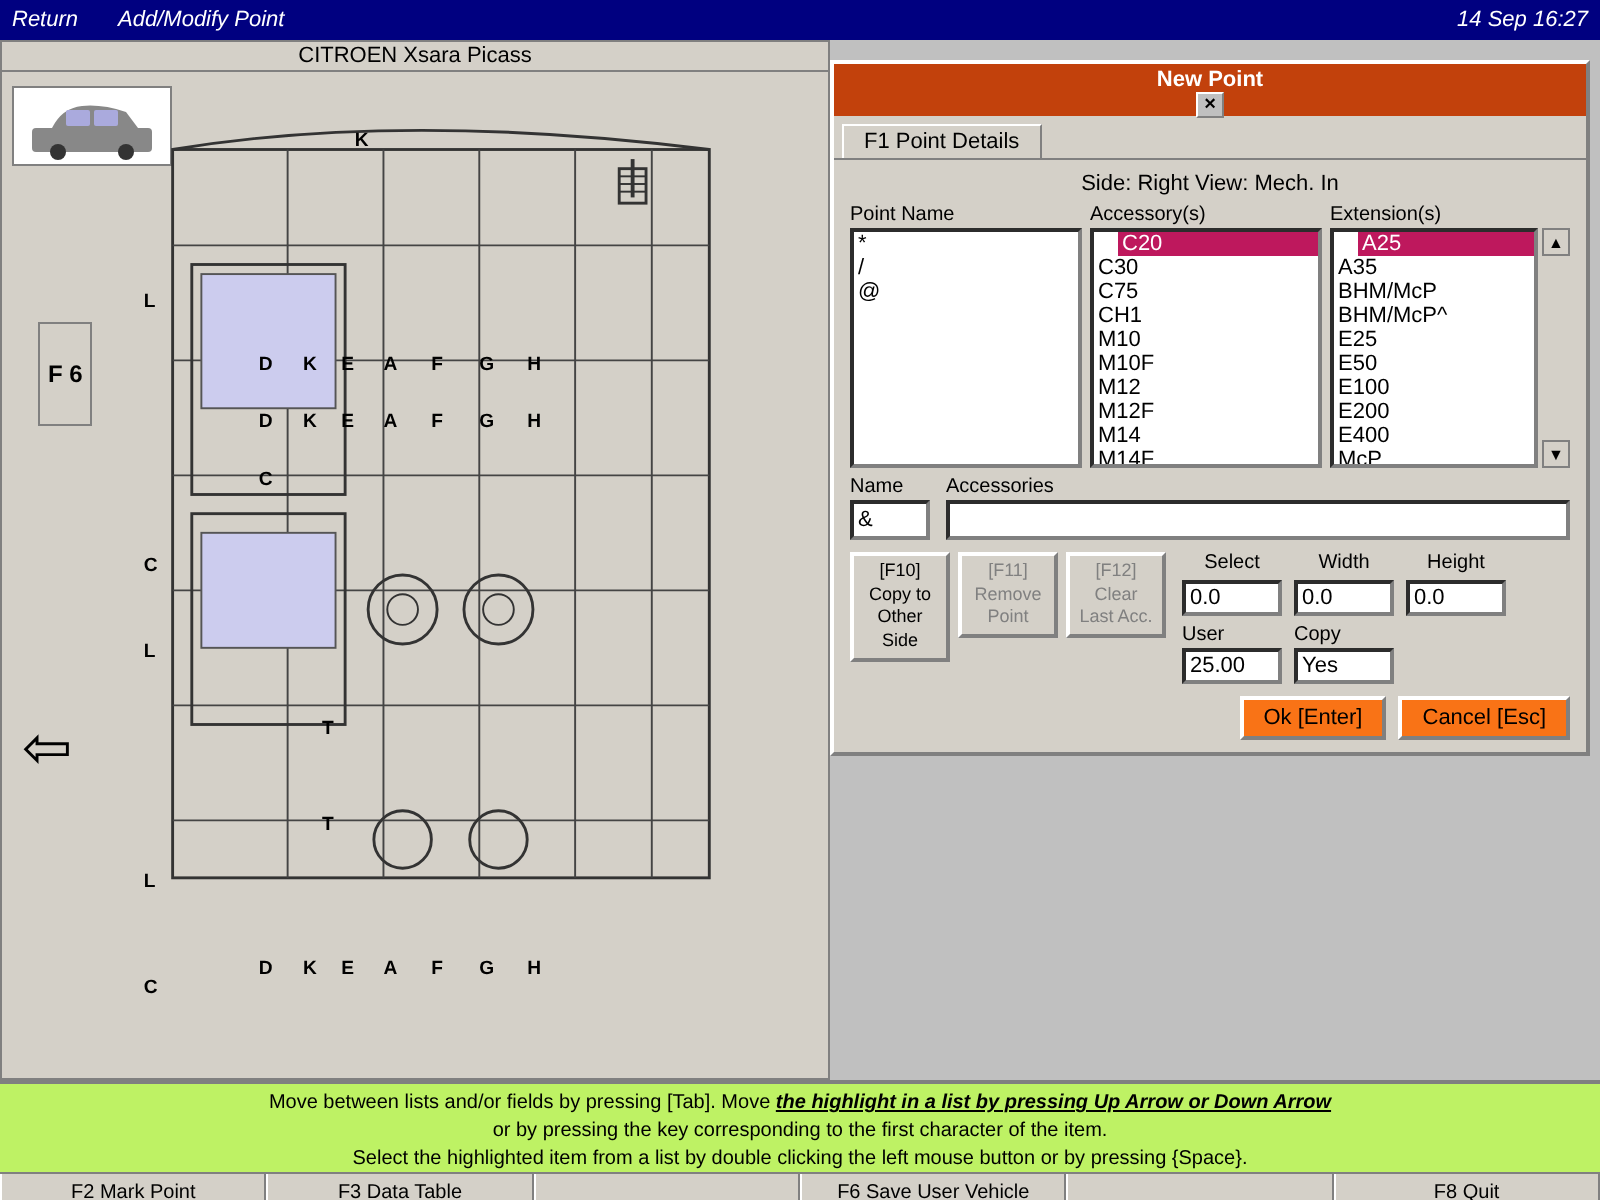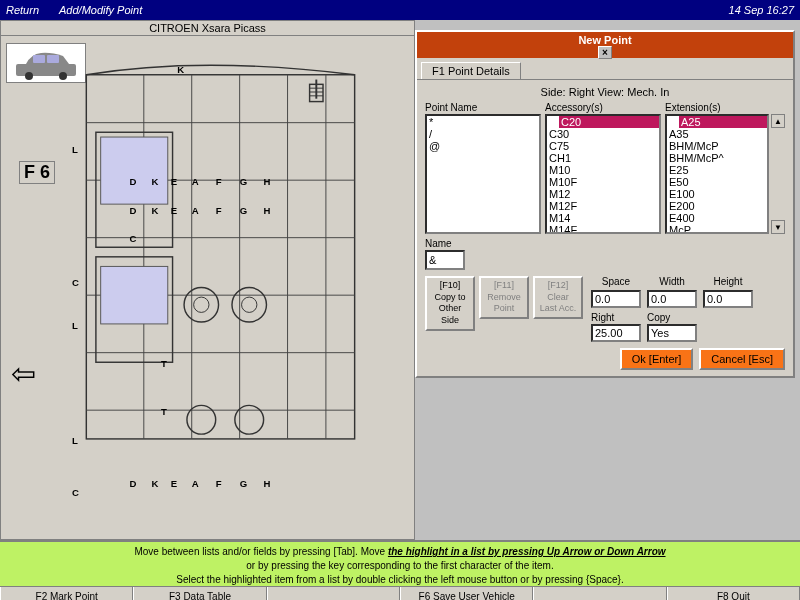--- a/index.html
+++ b/index.html
@@ -65,24 +65,24 @@
       display: flex;
       align-items: center;
       justify-content: center;
     }
 
     
     #f6-label {
       position: absolute;
       top: 140px;
       left: 18px;
-      font-size: 18px;
+      font-size: 12px;
       font-weight: bold;
       border: 1px solid #808080;
-      padding: 0 4px;
+      padding: 18px 4px;
       background: #d4d0c8;
     }
 
     
     #arrow {
       position: absolute;
       top: 335px;
       left: 10px;
       font-size: 30px;
       color: #000;
@@ -490,42 +490,46 @@
             </div>
           </div>
         </div>
       </div>
 
       <div id="name-acc-row">
         <div>
           <div class="field-label">Name</div>
           <input class="text-input" id="name-field" type="text" value="&amp;" style="">
         </div>
+        <div style="flex:1; margin-left:4px">
+          <div class="field-label">Accessories</div>
+          <input class="text-input" style="width: 100%;" id="acc-field" type="text" value="">
+        </div>
       </div>
 
       <div id="buttons-row">
         <button class="dialog-btn" style="font-size:9px; line-height:1.3">[F10]<br>Copy to<br>Other<br>Side</button>
         <button class="dialog-btn disabled" style="font-size:9px; line-height:1.3; color:#808080">[F11]<br>Remove<br>Point</button>
         <button class="dialog-btn disabled" style="font-size:9px; line-height:1.3; color:#808080">[F12]<br>Clear<br>Last Acc.</button>
 
         <div style="display:flex; flex-direction:column; gap:2px; margin-left:4px">
           <div style="display:flex; gap:6px">
-            <div class="dim-label" style="width:50px">Space</div>
+            <div class="dim-label" style="width:50px">Select</div>
             <div class="dim-label" style="width:50px">Width</div>
             <div class="dim-label" style="width:50px">Height</div>
           </div>
           <div style="display:flex; gap:6px">
             <input class="dim-input" type="text" value="0.0" style="">
             <input class="dim-input" type="text" value="0.0" style="">
             <input class="dim-input" type="text" value="0.0" style="">
           </div>
 
           <div style="display:flex; gap:6px; margin-top:2px">
             <div style="display:flex; flex-direction:column">
-              <div class="field-label">Right</div>
+              <div class="field-label">User</div>
               <input class="dim-input" type="text" value="25.00" style="width: 50px;">
             </div>
             <div style="display:flex; flex-direction:column">
               <div class="field-label">Copy</div>
               <input class="dim-input" type="text" value="Yes" style="width: 50px;">
             </div>
           </div>
         </div>
       </div>
 

